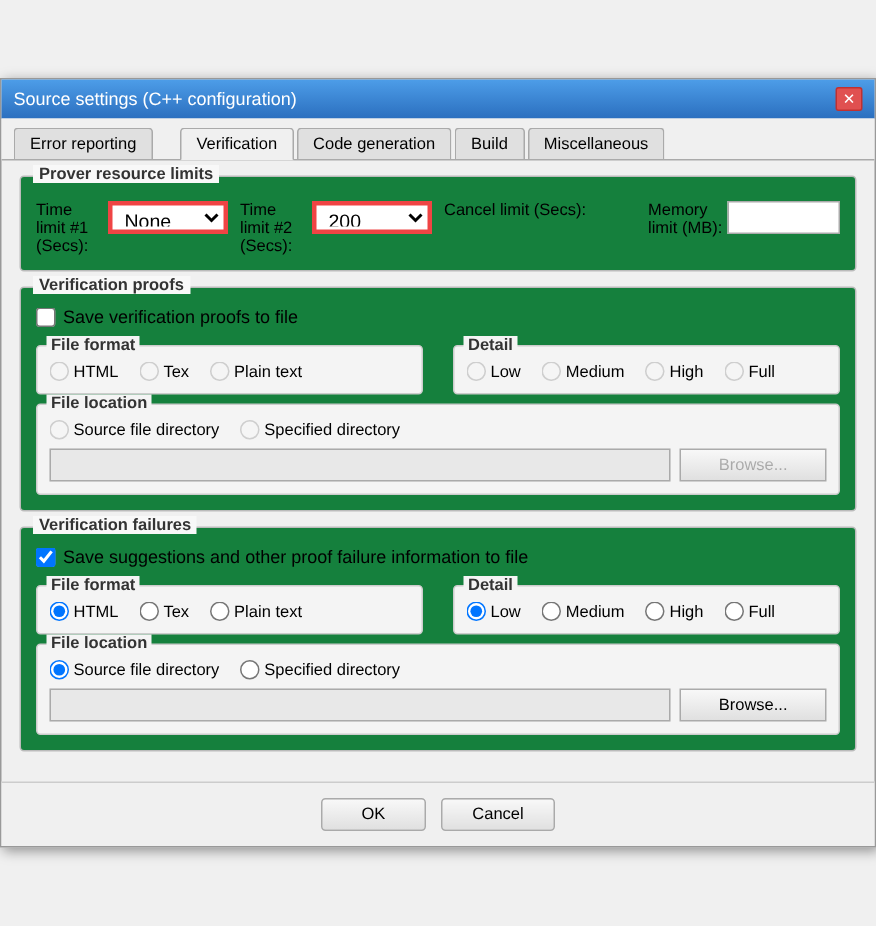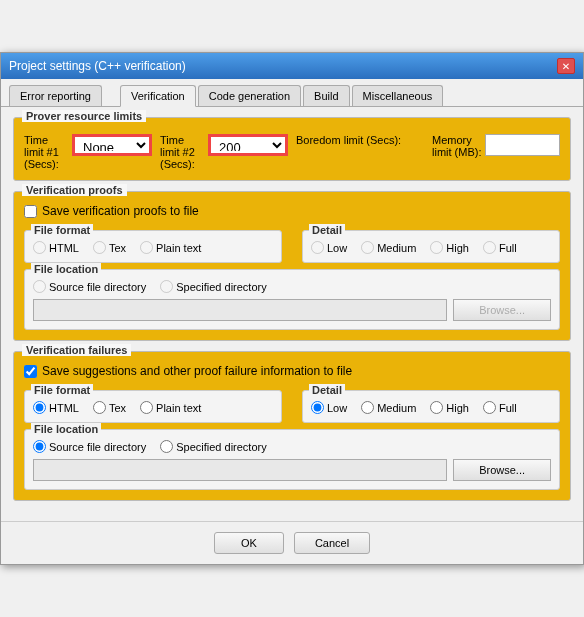--- a/index.html
+++ b/index.html
@@ -67,21 +67,21 @@
     }
     .content {
       padding: 10px 12px;
     }
     .section {
       border: 1px solid #bbb;
       border-radius: 3px;
       margin-bottom: 10px;
       padding: 8px 10px 10px;
       position: relative;
-      background: #eab308;
+      background: #15803d;
     }
     .section-title {
       position: absolute;
       top: -8px;
       left: 8px;
       background: #f8f8f8;
       padding: 0 4px;
       font-size: 11px;
       font-weight: bold;
       color: #333;
@@ -198,21 +198,21 @@
       gap: 3px;
       font-size: 11px;
     }
   </style>
 </head>
 <body>
 
 <div class="window">
 
   <div class="title-bar">
-    <span>Project settings (C++ verification)</span>
+    <span>Source settings (C++ configuration)</span>
     <button class="title-bar-close">✕</button>
   </div>
 
   <div class="tabs-bar">
     <div class="tab">
       <span>Error reporting</span>
     </div>
     <div class="tab active">
       <span>Verification</span>
     </div>
@@ -243,21 +243,21 @@
         </div>
         <div class="prover-field">
           <label>Time limit #2 (Secs):</label>
           <select>
             <option>200</option>
             <option>100</option>
             <option>300</option>
           </select>
         </div>
         <div class="prover-field">
-          <label>Boredom limit (Secs):</label>
+          <label>Cancel limit (Secs):</label>
         </div>
         <div class="prover-field">
           <label>Memory limit (MB):</label>
           <input type="text" style="background: white;">
         </div>
       </div>
     </div>
 
     <div class="section">
       <span class="section-title">Verification proofs</span>

